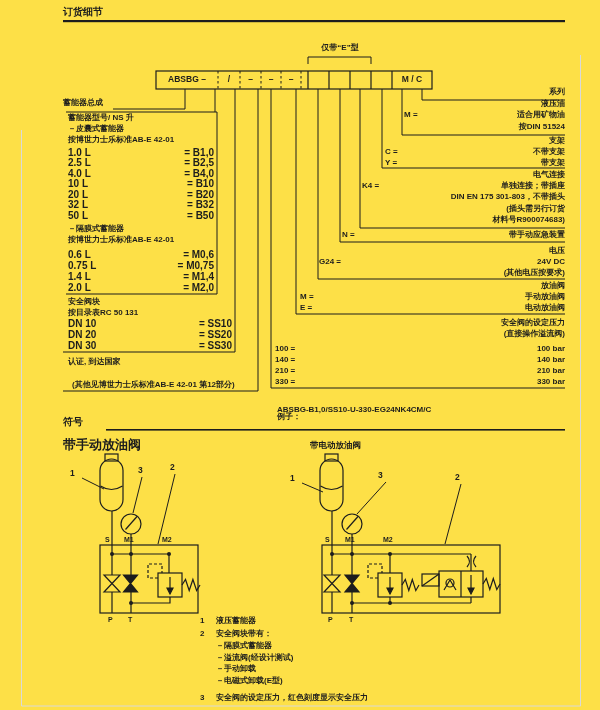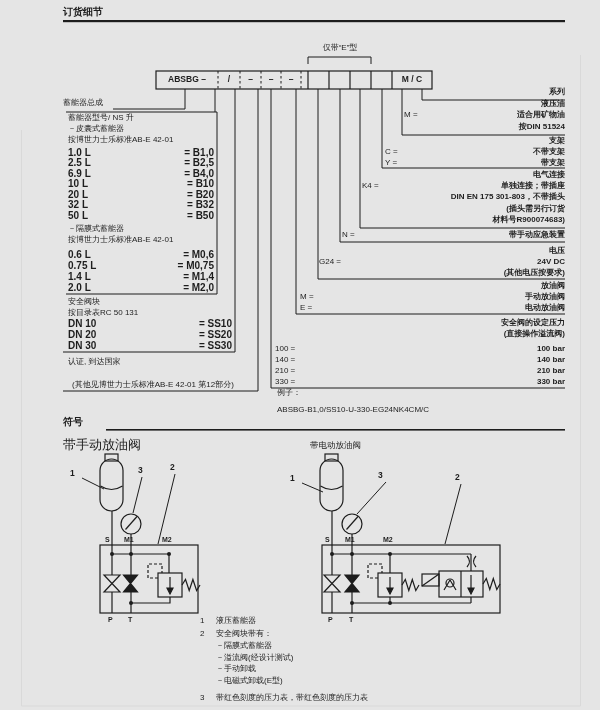--- a/index.html
+++ b/index.html
@@ -1,19 +1,19 @@
 <!DOCTYPE html>
 <html><head>
 <meta charset="utf-8">
 <style>
   html,body{margin:0;padding:0;background:#ffffff;}
-  .page{position:relative;width:600px;height:710px;background:#e5e5e5;overflow:hidden;
+  .page{position:relative;width:600px;height:710px;background:#fde047;overflow:hidden;
         font-family:"Liberation Sans",sans-serif;color:#1d1d1d;}
   svg.lines{position:absolute;left:0;top:0;pointer-events:none;}
-  .t{position:absolute;font-size:8px;font-weight:normal;line-height:10px;white-space:nowrap;}
+  .t{position:absolute;font-size:8px;font-weight:bold;line-height:10px;white-space:nowrap;}
   .h{position:absolute;font-size:10px;font-weight:bold;line-height:12px;white-space:nowrap;}
   .c{text-align:center;}
   .row{position:absolute;display:flex;justify-content:space-between;font-size:10px;
        font-weight:bold;line-height:10px;white-space:nowrap;}
   .ra{position:absolute;right:35px;text-align:right;font-size:8px;font-weight:bold;
       line-height:10px;white-space:nowrap;}
   .pt{position:absolute;font-size:7px;font-weight:bold;line-height:8px;white-space:nowrap;}
   .co{position:absolute;font-size:8.5px;font-weight:bold;line-height:10px;white-space:nowrap;text-align:center;}
 </style>
 </head>
@@ -168,21 +168,21 @@
   <div class="t" style="left:68px;top:135px">按博世力士乐标准AB-E 42-01</div>
   <div class="row" style="left:68px;top:148px;width:146px">
       <span>1.0 L</span>
       <span>= B1,0</span>
     </div>
   <div class="row" style="left:68px;top:158px;width:146px">
       <span>2.5 L</span>
       <span>= B2,5</span>
     </div>
   <div class="row" style="left:68px;top:169px;width:146px">
-      <span>6.9 L</span>
+      <span>4.0 L</span>
       <span>= B4,0</span>
     </div>
   <div class="row" style="left:68px;top:179px;width:146px">
       <span>10 L</span>
       <span>= B10</span>
     </div>
   <div class="row" style="left:68px;top:190px;width:146px">
       <span>20 L</span>
       <span>= B20</span>
     </div>
@@ -268,21 +268,21 @@
   <div class="ra" style="top:329px">(直接操作溢流阀)</div>
   <div class="ra" style="top:344px">100 bar</div>
   <div class="ra" style="top:355px">140 bar</div>
   <div class="ra" style="top:366px">210 bar</div>
   <div class="ra" style="top:377px">330 bar</div>
   <div class="t" style="left:275px;top:344px">100 =</div>
   <div class="t" style="left:275px;top:355px">140 =</div>
   <div class="t" style="left:275px;top:366px">210 =</div>
   <div class="t" style="left:275px;top:377px">330 =</div>
 
-  <div class="t" style="left:277px;top:388px">例子：</div>
+  <div class="t" style="left:277px;top:412px">例子：</div>
   <div class="t" style="left:277px;top:405px">ABSBG-B1,0/SS10-U-330-EG24NK4CM/C</div>
 
   <div class="h" style="left:63px;top:416px">符号</div>
   <div class="t" style="left:63px;top:440px;font-size:13px">带手动放油阀</div>
   <div class="t" style="left:310px;top:440px;font-size:8.5px">带电动放油阀</div>
 
   <div class="co" style="left:70px;top:468px">1</div>
   <div class="co" style="left:138px;top:465px">3</div>
   <div class="co" style="left:170px;top:462px">2</div>
   <div class="pt" style="left:105px;top:536px">S</div>
@@ -302,15 +302,15 @@
 
   <div class="t" style="left:200px;top:616px">1</div>
   <div class="t" style="left:216px;top:616px">液压蓄能器</div>
   <div class="t" style="left:200px;top:629px">2</div>
   <div class="t" style="left:216px;top:629px">安全阀块带有：</div>
   <div class="t" style="left:216px;top:641px">－隔膜式蓄能器</div>
   <div class="t" style="left:216px;top:653px">－溢流阀(经设计测试)</div>
   <div class="t" style="left:216px;top:664px">－手动卸载</div>
   <div class="t" style="left:216px;top:676px">－电磁式卸载(E型)</div>
   <div class="t" style="left:200px;top:693px">3</div>
-  <div class="t" style="left:216px;top:693px">带红色刻度的压力表，带红色刻度的压力表</div>
+  <div class="t" style="left:216px;top:693px">安全阀的设定压力，红色刻度显示安全压力</div>
 
 </div>
 
 </body></html>

